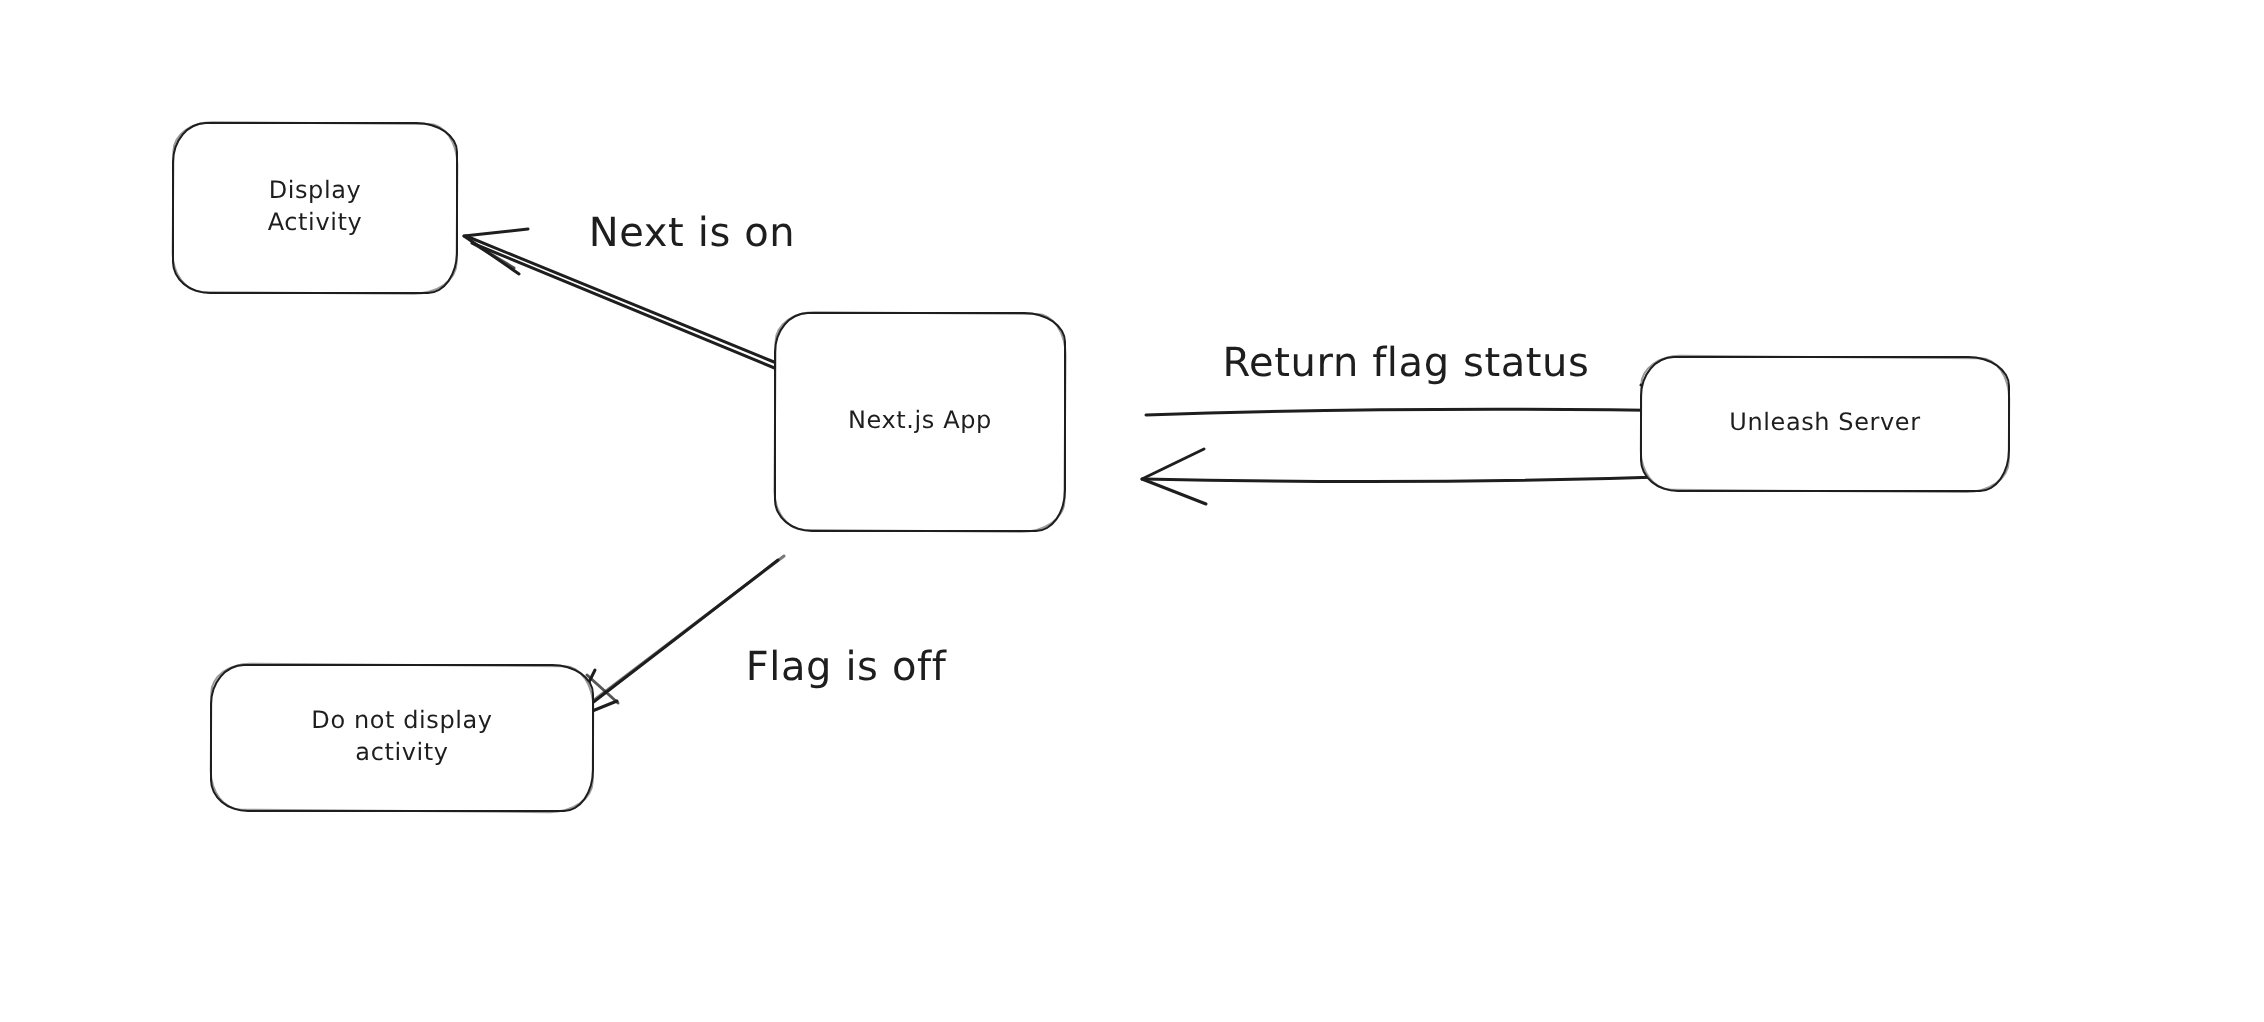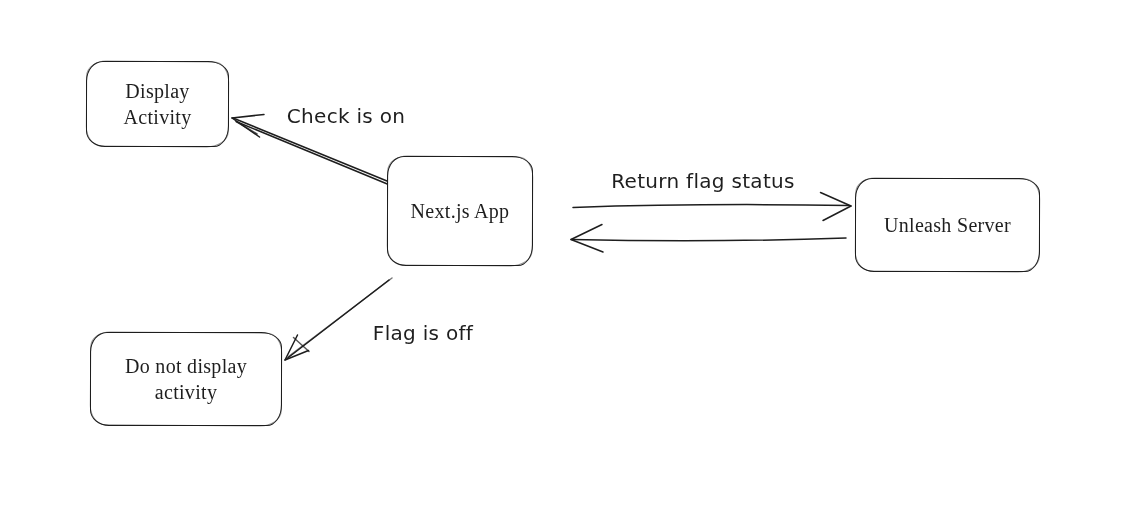--- a/index.html
+++ b/index.html
@@ -38,40 +38,39 @@
   .node::before {
     content: "";
     position: absolute;
     inset: -1px;
     border: 1.2px solid rgba(30,30,30,0.45);
     border-radius: 20px 15px 22px 16px / 15px 21px 16px 20px;
     transform: rotate(0.45deg);
     pointer-events: none;
   }
   .node-label {
-    font-size: 20px;
+    font-size: 12px;
     line-height: 1.3;
     white-space: pre-line;
     letter-spacing: 0.3px;
     padding: 2px 8px;
-    font-family: Liberation Serif, serif;
   }
   .edge-label {
     position: absolute;
     transform: translate(-50%, -50%);
     font-size: 20px;
     letter-spacing: 0.3px;
     white-space: nowrap;
     background: #ffffff;
     padding: 0 2px;
   }
   #node-display   { left: 86px;  top: 61px;  width: 143px; height: 86px;  }
   #node-nextjs    { left: 387px; top: 156px; width: 146px; height: 110px; }
-  #node-unleash   { left: 855px; top: 178px; width: 185px; height: 94px;  }
-  #node-donot     { left: 90px;  top: 332px; width: 192px; height: 94px;  }
+  #node-unleash   { left: 820px; top: 178px; width: 185px; height: 68px;  }
+  #node-donot     { left: 105px;  top: 332px; width: 192px; height: 74px;  }
   #label-flag-on  { left: 346px; top: 116px; }
   #label-check    { left: 703px; top: 181px; }
   #label-return   { left: 720px; top: 269px; }
   #label-flag-off { left: 423px; top: 333px; }
 </style>
 </head>
 <body>
 
 <div class="canvas">
 
@@ -117,20 +116,20 @@
 
   <div class="node" id="node-unleash">
     <span class="node-label">Unleash Server</span>
   </div>
 
   <div class="node" id="node-donot">
     <span class="node-label">Do not display
 activity</span>
   </div>
 
-  <div class="edge-label" id="label-flag-on">Check is on</div>
+  <div class="edge-label" id="label-flag-on">Next is on</div>
 
   <div class="edge-label" id="label-check">Return flag status</div>
 
 
   <div class="edge-label" id="label-flag-off">Flag is off</div>
 
 </div>
 
 </body></html>

